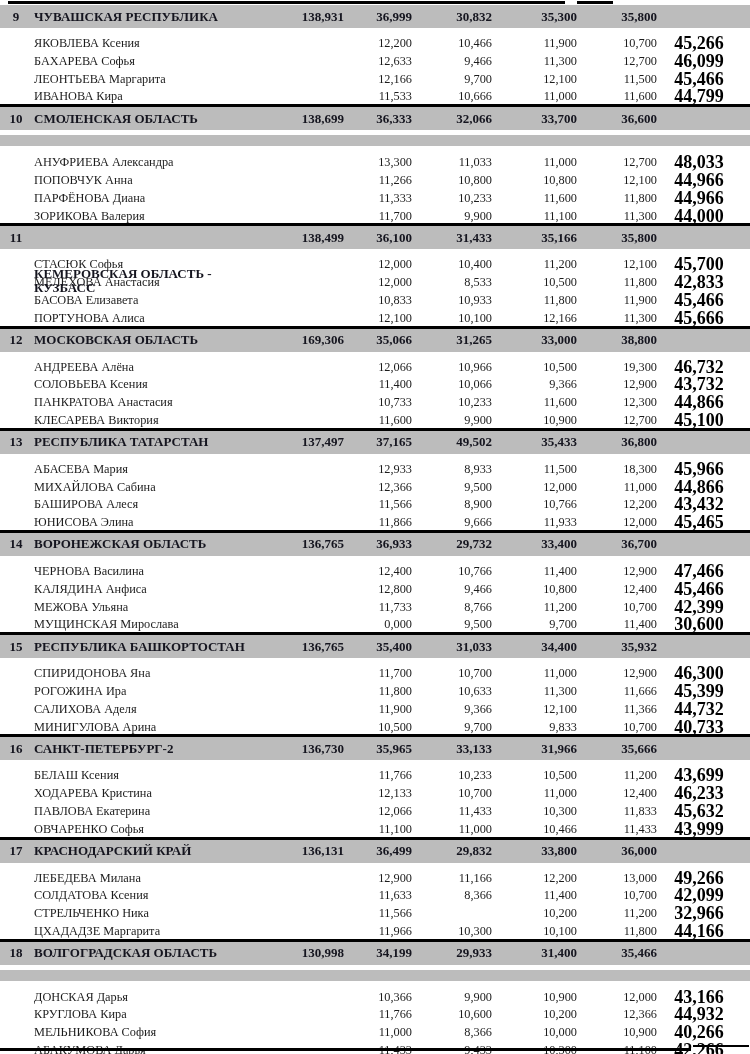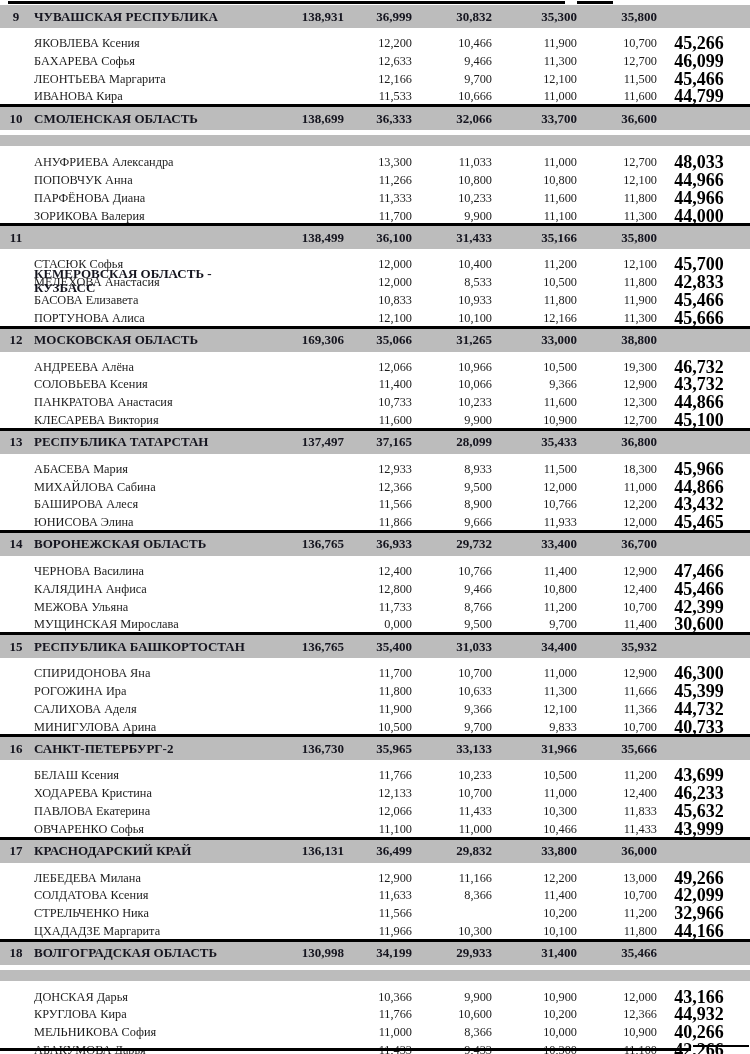--- a/index.html
+++ b/index.html
@@ -267,21 +267,21 @@
             <div class="c-ind">45,100</div>
           </div>
         </div>
       </div>
       <div class="section">
         <div class="band">
           <div class="c-rank">13</div>
           <div class="c-name">РЕСПУБЛИКА ТАТАРСТАН</div>
           <div class="c-team">137,497</div>
           <div class="c-s">37,165</div>
-          <div class="c-s">28,099</div>
+          <div class="c-s">49,502</div>
           <div class="c-s">35,433</div>
           <div class="c-s">36,800</div>
           <div class="c-ind"></div>
         </div>
         <div class="rows">
           <div class="row">
             <div class="c-rank"></div>
             <div class="c-name">АБАСЕВА Мария</div>
             <div class="c-team"></div>
             <div class="c-s">12,933</div>

